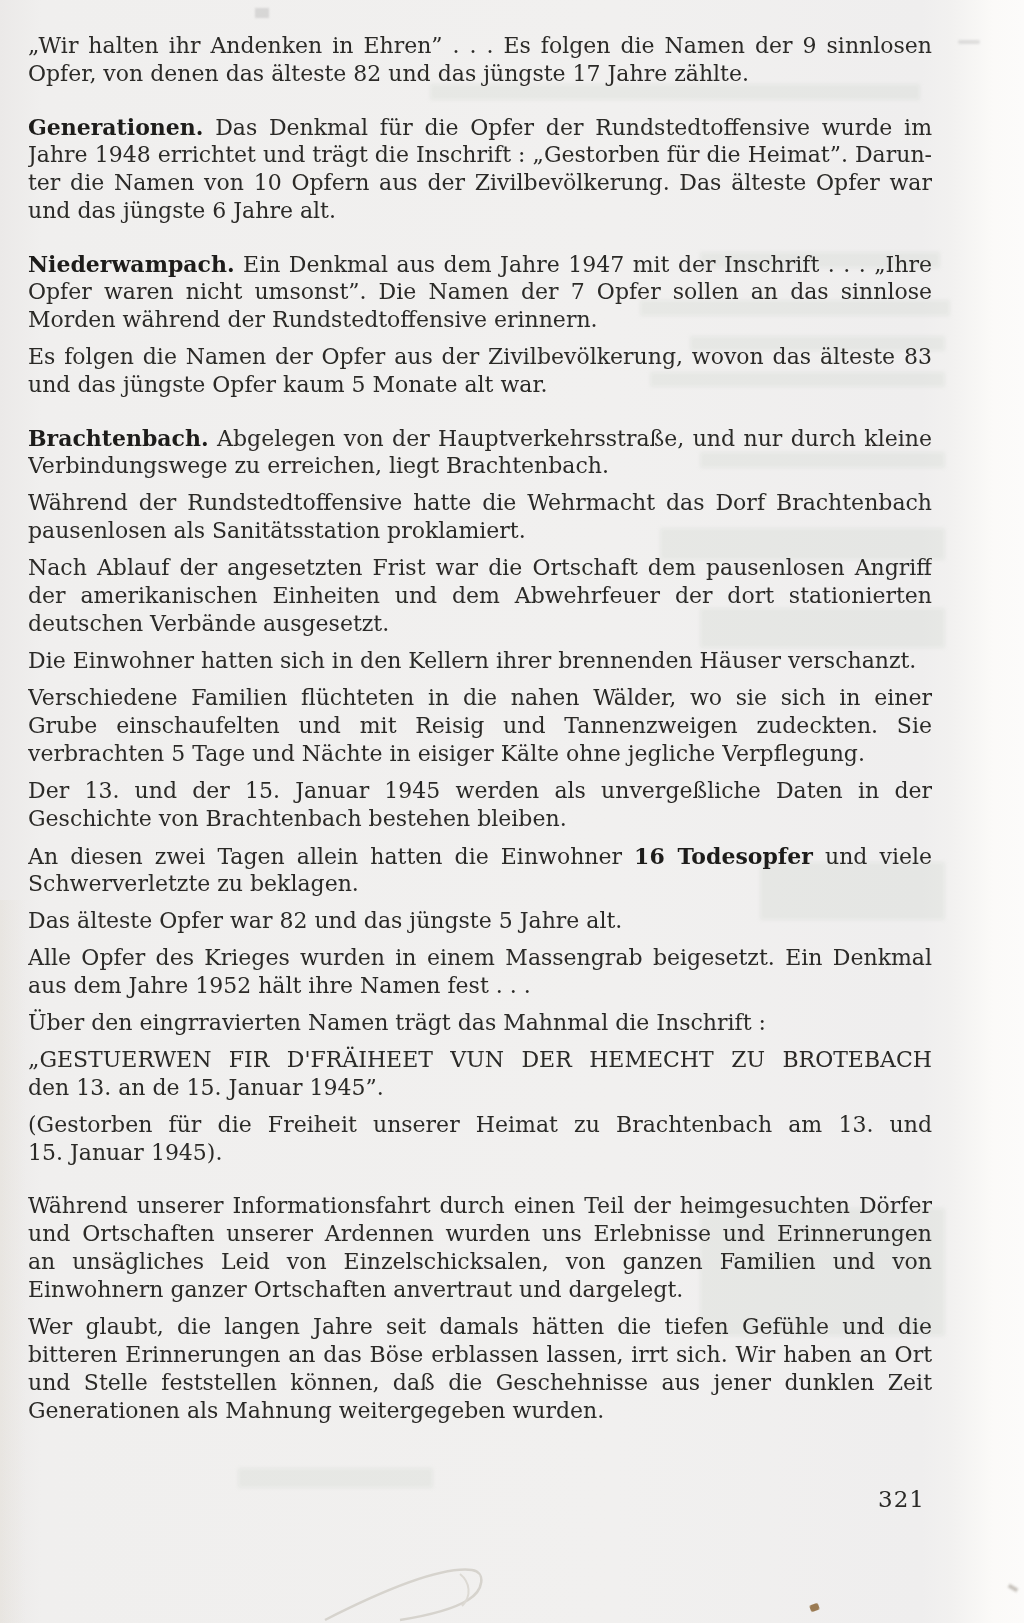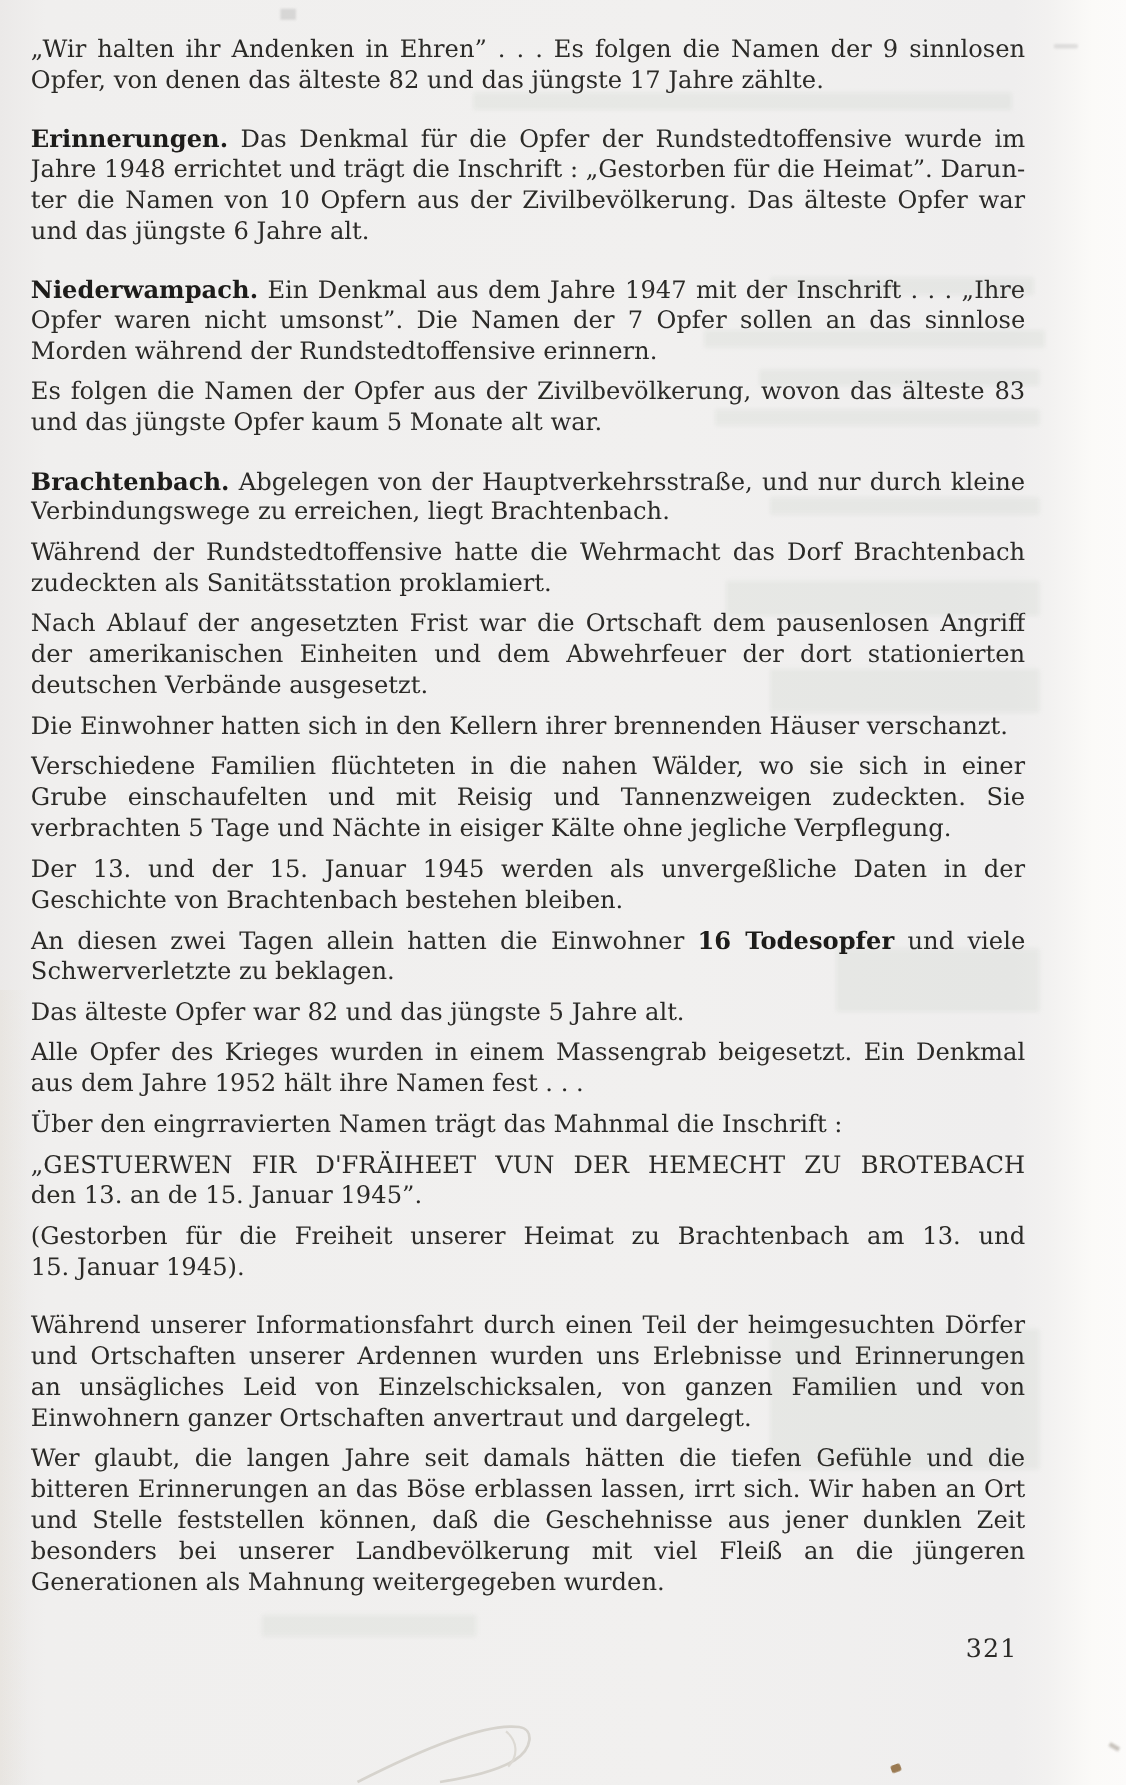--- a/index.html
+++ b/index.html
@@ -60,41 +60,41 @@
   <div class="ghost" style="left:238px;top:1468px;width:195px;height:20px;"></div>
 
   <div class="edge-shadow-left"></div>
 
   <div class="text-column">
       <div class="paragraph">
         <div class="line"><span class="reg">„Wir halten ihr Andenken in Ehren” . . . Es folgen die Namen der 9 sinnlosen</span></div>
         <div class="line last"><span class="reg">Opfer, von denen das älteste 82 und das jüngste 17 Jahre zählte.</span></div>
       </div>
       <div class="paragraph section">
-        <div class="line"><span class="bold">Erinnerungen.</span><span class="reg"> Das Denkmal für die Opfer der Rundstedtoffensive wurde im</span></div>
+        <div class="line"><span class="bold">Generationen.</span><span class="reg"> Das Denkmal für die Opfer der Rundstedtoffensive wurde im</span></div>
         <div class="line"><span class="reg">Jahre 1948 errichtet und trägt die Inschrift : „Gestorben für die Heimat”. Darun-</span></div>
         <div class="line"><span class="reg">ter die Namen von 10 Opfern aus der Zivilbevölkerung. Das älteste Opfer war 73</span></div>
         <div class="line last"><span class="reg">und das jüngste 6 Jahre alt.</span></div>
       </div>
       <div class="paragraph section">
         <div class="line"><span class="bold">Niederwampach.</span><span class="reg"> Ein Denkmal aus dem Jahre 1947 mit der Inschrift . . . „Ihre</span></div>
         <div class="line"><span class="reg">Opfer waren nicht umsonst”. Die Namen der 7 Opfer sollen an das sinnlose</span></div>
         <div class="line last"><span class="reg">Morden während der Rundstedtoffensive erinnern.</span></div>
       </div>
       <div class="paragraph">
         <div class="line"><span class="reg">Es folgen die Namen der Opfer aus der Zivilbevölkerung, wovon das älteste 83</span></div>
         <div class="line last"><span class="reg">und das jüngste Opfer kaum 5 Monate alt war.</span></div>
       </div>
       <div class="paragraph section">
         <div class="line"><span class="bold">Brachtenbach.</span><span class="reg"> Abgelegen von der Hauptverkehrsstraße, und nur durch kleine</span></div>
         <div class="line last"><span class="reg">Verbindungswege zu erreichen, liegt Brachtenbach.</span></div>
       </div>
       <div class="paragraph">
         <div class="line"><span class="reg">Während der Rundstedtoffensive hatte die Wehrmacht das Dorf Brachtenbach</span></div>
-        <div class="line last"><span class="reg">zudeckten als Sanitätsstation proklamiert.</span></div>
+        <div class="line last"><span class="reg">pausenlosen als Sanitätsstation proklamiert.</span></div>
       </div>
       <div class="paragraph">
         <div class="line"><span class="reg">Nach Ablauf der angesetzten Frist war die Ortschaft dem pausenlosen Angriff</span></div>
         <div class="line"><span class="reg">der amerikanischen Einheiten und dem Abwehrfeuer der dort stationierten</span></div>
         <div class="line last"><span class="reg">deutschen Verbände ausgesetzt.</span></div>
       </div>
       <div class="paragraph">
         <div class="line last"><span class="reg">Die Einwohner hatten sich in den Kellern ihrer brennenden Häuser verschanzt.</span></div>
       </div>
       <div class="paragraph">
@@ -131,21 +131,20 @@
       <div class="paragraph section">
         <div class="line"><span class="reg">Während unserer Informationsfahrt durch einen Teil der heimgesuchten Dörfer</span></div>
         <div class="line"><span class="reg">und Ortschaften unserer Ardennen wurden uns Erlebnisse und Erinnerungen</span></div>
         <div class="line"><span class="reg">an unsägliches Leid von Einzelschicksalen, von ganzen Familien und von</span></div>
         <div class="line last"><span class="reg">Einwohnern ganzer Ortschaften anvertraut und dargelegt.</span></div>
       </div>
       <div class="paragraph">
         <div class="line"><span class="reg">Wer glaubt, die langen Jahre seit damals hätten die tiefen Gefühle und die</span></div>
         <div class="line"><span class="reg">bitteren Erinnerungen an das Böse erblassen lassen, irrt sich. Wir haben an Ort</span></div>
         <div class="line"><span class="reg">und Stelle feststellen können, daß die Geschehnisse aus jener dunklen Zeit</span></div>
-        <div class="line"><span class="reg">besonders bei unserer Landbevölkerung mit viel Fleiß an die jüngeren</span></div>
         <div class="line last"><span class="reg">Generationen als Mahnung weitergegeben wurden.</span></div>
       </div>
     </div>
 
   <div class="page-number">321</div>
 
   <svg class="sketch" width="240" height="70" viewBox="0 0 240 70">
     <path d="M5 68 C 60 40, 120 14, 152 18 C 166 20, 164 38, 148 48 C 132 58, 105 64, 80 68" fill="none" stroke="#d6d3cd" stroke-width="2.5"></path>
     <path d="M140 22 C 150 30, 152 44, 142 54" fill="none" stroke="#dcd9d3" stroke-width="2"></path>
   </svg>

